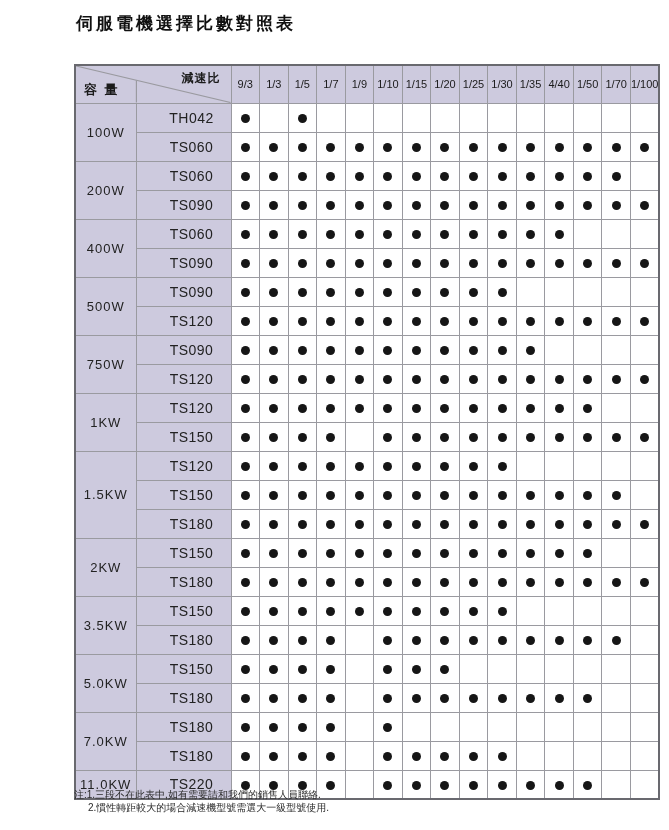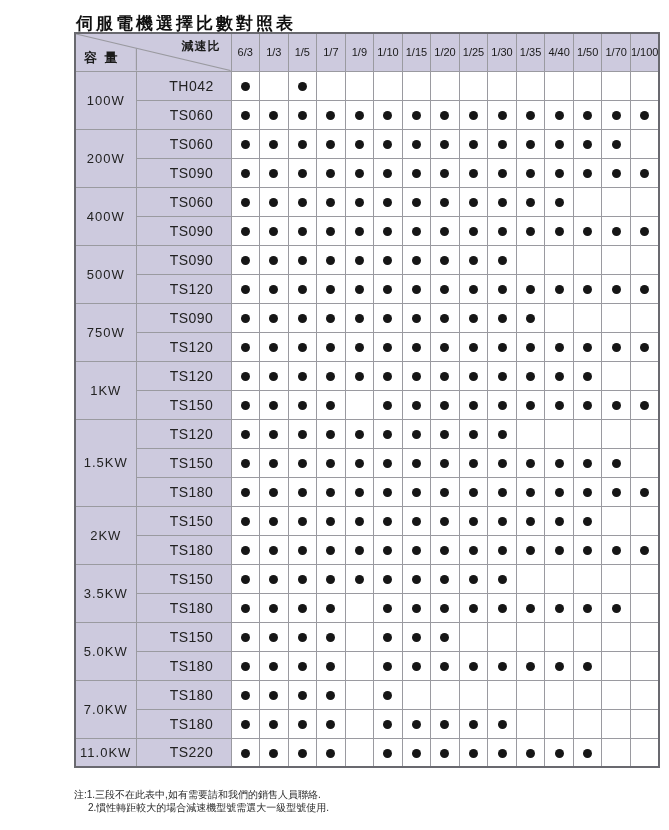--- a/index.html
+++ b/index.html
@@ -8,21 +8,21 @@
     --outer:#69696f;
     --dot:#161616;
     --text:#1c1c1c;
   }
   *{margin:0;padding:0;box-sizing:border-box;}
   html,body{width:669px;height:830px;background:#ffffff;overflow:hidden;
     font-family:"Liberation Sans", sans-serif;color:var(--text);}
   .page{position:relative;width:669px;height:660px;margin-left:12px;}
   .title{position:absolute;left:64px;top:12px;font-size:17px;font-weight:bold;
     letter-spacing:3px;color:#101010;}
-  table.ratio{position:absolute;left:62px;top:32px;width:586px;
+  table.ratio{position:absolute;left:62px;top:64px;width:586px;
     border-collapse:collapse;table-layout:fixed;
     border:2px solid var(--outer);}
   th,td{border:1px solid var(--grid);padding:0;text-align:center;vertical-align:middle;}
   thead tr{height:38px;}
   tbody tr{height:29px;}
   thead th{background:var(--lavender);font-size:11px;font-weight:normal;
     color:#1a1a1a;overflow:hidden;}
   th.corner{position:relative;background:var(--lavender);}
   th.corner svg{position:absolute;left:0;top:0;width:100%;height:100%;display:block;}
   .corner-cap{position:absolute;left:8px;bottom:4px;font-size:13px;font-weight:bold;letter-spacing:2px;}
@@ -64,21 +64,21 @@
       <tr>
         <th class="corner" colspan="2">
           <svg viewBox="0 0 156 38" preserveAspectRatio="none">
             <line x1="0" y1="0" x2="156" y2="38" stroke="#9a9aa0" stroke-width="1.2"></line>
             <line x1="61" y1="15" x2="61" y2="38" stroke="#9a9aa0" stroke-width="1.2"></line>
           </svg>
           <span class="corner-cap">容 量</span>
           <span class="corner-ratio">減速比</span>
         </th>
 
-      <th>6/3</th>
+      <th>9/3</th>
           <th>1/3</th>
           <th>1/5</th>
           <th>1/7</th>
           <th>1/9</th>
           <th>1/10</th>
           <th>1/15</th>
           <th>1/20</th>
           <th>1/25</th>
           <th>1/30</th>
           <th>1/35</th>

